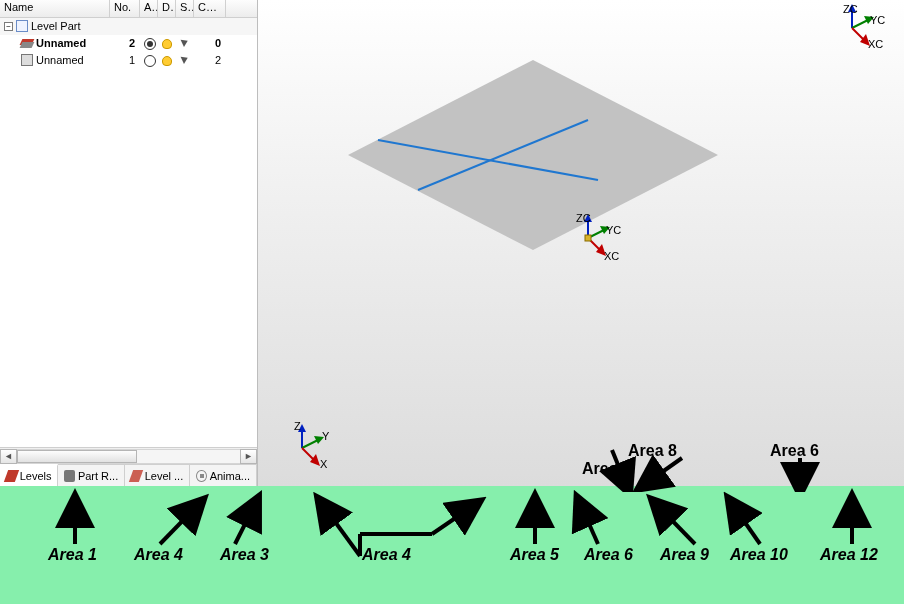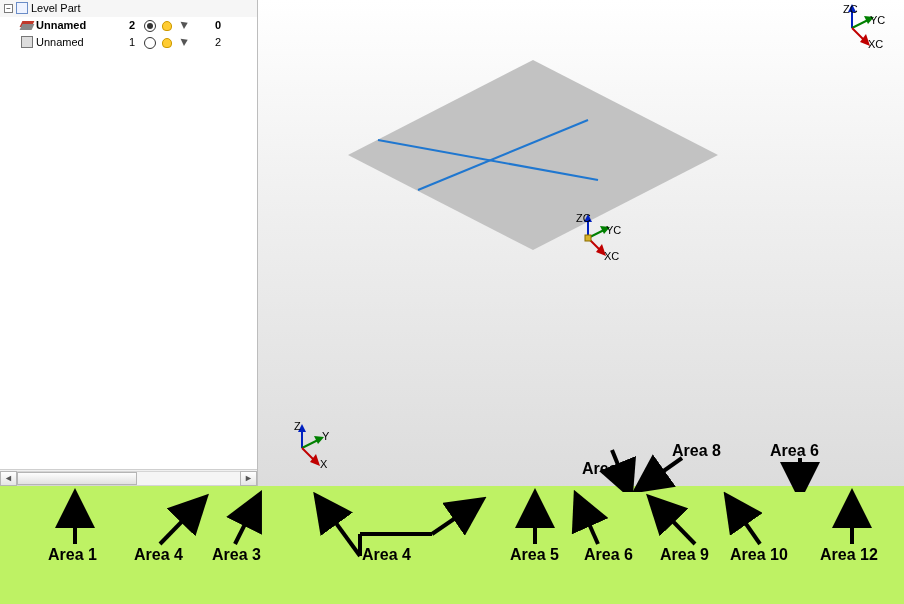--- a/index.html
+++ b/index.html
@@ -59,33 +59,41 @@
   
   .statusbar { height: 18px; background:#efefef; border-top:1px solid #cfcfcf; display:flex; align-items:center;}
   .statusbar .sq { width:14px; height:14px; background:#ddd; border:1px solid #bbb; margin:0 2px;}
   .statusbar .field { padding: 1px 6px; border-right:1px solid #cfcfcf; white-space:nowrap; height:16px; line-height:14px;}
   .statusbar .field.rec { color:#999;}
   .statusbar .grip { margin-left:auto; width:14px; height:14px; background:
       linear-gradient(135deg, transparent 60%, #aaa 60%, #aaa 65%, transparent 65%,
                       transparent 70%, #aaa 70%, #aaa 75%, transparent 75%,
                       transparent 80%, #aaa 80%, #aaa 85%, transparent 85%); }
   
-  .annotations { position:absolute; left:0; top:486px; width:904px; height:118px; background:#bef264; pointer-events:none;}
+  .annotations { position:absolute; left:0; top:486px; width:904px; height:118px; background:#86efac; pointer-events:none;font-style:italic;}
   .annotations svg { position:absolute; left:0; top:0; }
   .ann-label { position:absolute; font-weight:bold; font-size:16px; font-family: Arial, sans-serif; white-space:nowrap;}
   .ann-label-top { position:absolute; font-weight:bold; font-size:16px; font-family: Arial, sans-serif; white-space:nowrap; pointer-events:none;}
 </style>
 </head>
 <body>
 
 <div class="app">
   <div class="main">
 
     <div class="left-panel">
       <div class="tree-area">
+        <div class="tree-header">
+          <div class="col-name">Name</div>
+          <div class="col-no">No.</div>
+          <div class="col-a">A..</div>
+          <div class="col-d">D..</div>
+          <div class="col-s">S..</div>
+          <div class="col-co">Co...</div>
+        </div>
         <div class="tree-rows">
           <div class="row root">
             <div class="cell col-name">
               <span class="expander">−</span>
               <span class="mini-icon ico-sheet"></span>
               <span>Level Part</span>
             </div>
           </div>
           <div class="row bold">
             <div class="cell col-name">
@@ -112,20 +120,38 @@
             <div class="cell col-co">2</div>
           </div>
         </div>
       </div>
       <div class="hscroll">
         <div class="btn">◄</div>
         <div class="track">
             <div class="thumb"></div>
           </div>
         <div class="btn">►</div>
+      </div>
+      <div class="panel-tabs">
+        <div class="tab active">
+            <span class="ico ico-levels"></span>
+            <span>Levels</span>
+          </div>
+        <div class="tab">
+            <span class="ico ico-part"></span>
+            <span>Part R...</span>
+          </div>
+        <div class="tab">
+            <span class="ico ico-level2"></span>
+            <span>Level ...</span>
+          </div>
+        <div class="tab">
+            <span class="ico ico-anim"></span>
+            <span>Anima...</span>
+          </div>
       </div>
     </div>
 
     <div class="viewport">
 
       <svg class="ground" viewBox="0 0 370 190">
         <polygon points="185,0 370,95 185,190 0,95" fill="#c2c2c2"></polygon>
         <line x1="30" y1="80" x2="250" y2="120" stroke="#1f77d0" stroke-width="2"></line>
         <line x1="70" y1="130" x2="240" y2="60" stroke="#1f77d0" stroke-width="2"></line>
       </svg>
@@ -189,21 +215,21 @@
     <div class="field" style="width:30px;text-align:center">CPL</div>
     <div class="field" style="width:40px;text-align:center">Z Free</div>
     <div class="field" style="width:58px;text-align:right">D=0.0000</div>
     <div class="field" style="width:56px;text-align:center">Pos Snap</div>
     <div class="field rec" style="width:30px;text-align:center">REC</div>
     <div class="grip"></div>
   </div>
 </div>
 
 <div class="ann-label-top" style="left:582px; top:432px;margin-top:28px;">Area 7</div>
-<div class="ann-label-top" style="left:672px; top:442px;">Area 8</div>
+<div class="ann-label-top" style="left:628px; top:442px;">Area 8</div>
 <div class="ann-label-top" style="left:770px; top:442px;">Area 6</div>
 
 <div class="annotations">
   <svg width="904" height="118">
     <defs>
       <marker id="ah" markerWidth="10" markerHeight="10" refX="5" refY="5" orient="auto">
         <polygon points="0,0 10,5 0,10" fill="#000"></polygon>
       </marker>
     </defs>
 
@@ -217,21 +243,21 @@
     <line x1="432" y1="48" x2="470" y2="22" stroke="#000" stroke-width="4" marker-end="url(#ah)"></line>
     <line x1="535" y1="58" x2="535" y2="22" stroke="#000" stroke-width="4" marker-end="url(#ah)"></line>
     <line x1="598" y1="58" x2="582" y2="22" stroke="#000" stroke-width="4" marker-end="url(#ah)"></line>
     <line x1="695" y1="58" x2="660" y2="22" stroke="#000" stroke-width="4" marker-end="url(#ah)"></line>
     <line x1="760" y1="58" x2="735" y2="22" stroke="#000" stroke-width="4" marker-end="url(#ah)"></line>
     <line x1="852" y1="58" x2="852" y2="22" stroke="#000" stroke-width="4" marker-end="url(#ah)"></line>
   </svg>
 
   <div class="ann-label" style="left:48px;  top:60px;">Area 1</div>
   <div class="ann-label" style="left:134px; top:60px;">Area 4</div>
-  <div class="ann-label" style="left:212px; top:60px;">Area 3</div>
+  <div class="ann-label" style="left:220px; top:60px;">Area 3</div>
   <div class="ann-label" style="left:362px; top:60px;">Area 4</div>
   <div class="ann-label" style="left:510px; top:60px;">Area 5</div>
   <div class="ann-label" style="left:576px; top:60px;margin-left:8px;">Area 6</div>
   <div class="ann-label" style="left:660px; top:60px;">Area 9</div>
   <div class="ann-label" style="left:730px; top:60px;">Area 10</div>
   <div class="ann-label" style="left:820px; top:60px;">Area 12</div>
 </div>
 
 <svg style="position:absolute; left:0; top:432px; pointer-events:none;" width="904" height="60">
   <defs>

